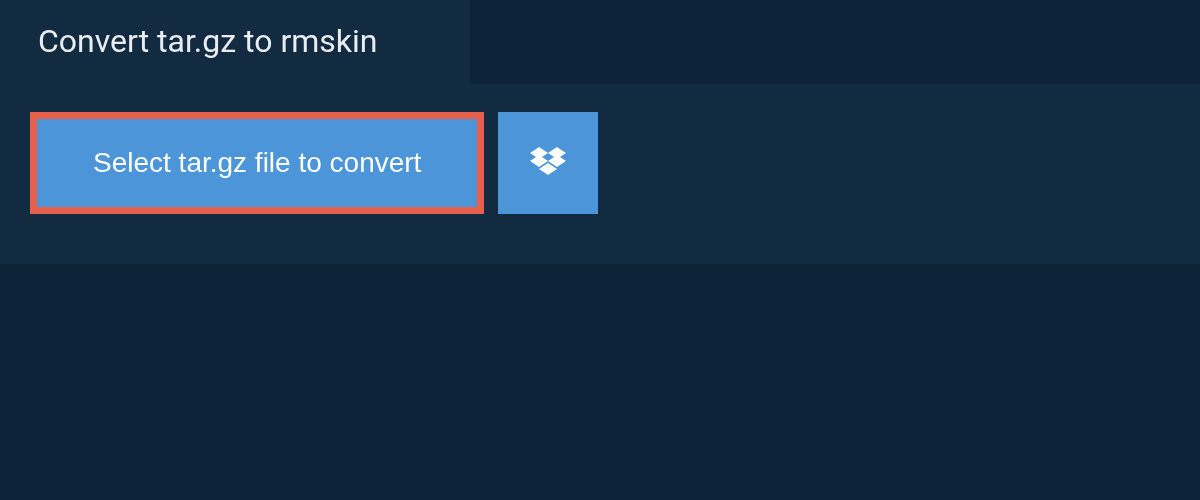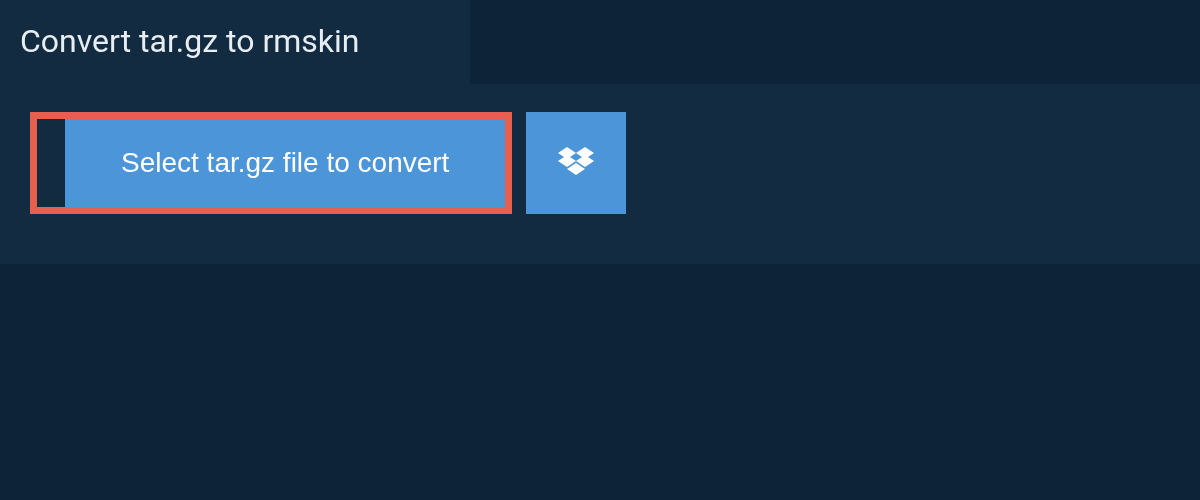--- a/index.html
+++ b/index.html
@@ -10,21 +10,21 @@
     body {
       width: 1200px;
       height: 500px;
       background: #0d2438;
       font-family: -apple-system, BlinkMacSystemFont, "Segoe UI", Roboto, sans-serif;
       overflow: hidden;
     }
     .header-tab {
       background: #122b41;
       display: inline-block;
-      padding: 22px 30px 24px 20px;
+      padding: 22px 30px 24px 38px;
       width: 470px;
     }
     .header-title {
       color: #e8edf2;
       font-size: 32px;
       font-weight: 400;
     }
     .panel {
       background: #122b41;
       padding: 28px 30px 50px 30px;
@@ -40,21 +40,20 @@
     }
     .select-button {
       background: #4b95d8;
       color: #ffffff;
       font-size: 28px;
       font-weight: 400;
       padding: 28px 56px;
       border: none;
       cursor: pointer;
       display: block;
-      margin-left: 28px;
     }
     .dropbox-button {
       background: #4b95d8;
       border: none;
       width: 100px;
       cursor: pointer;
       display: flex;
       align-items: center;
       justify-content: center;
     }

